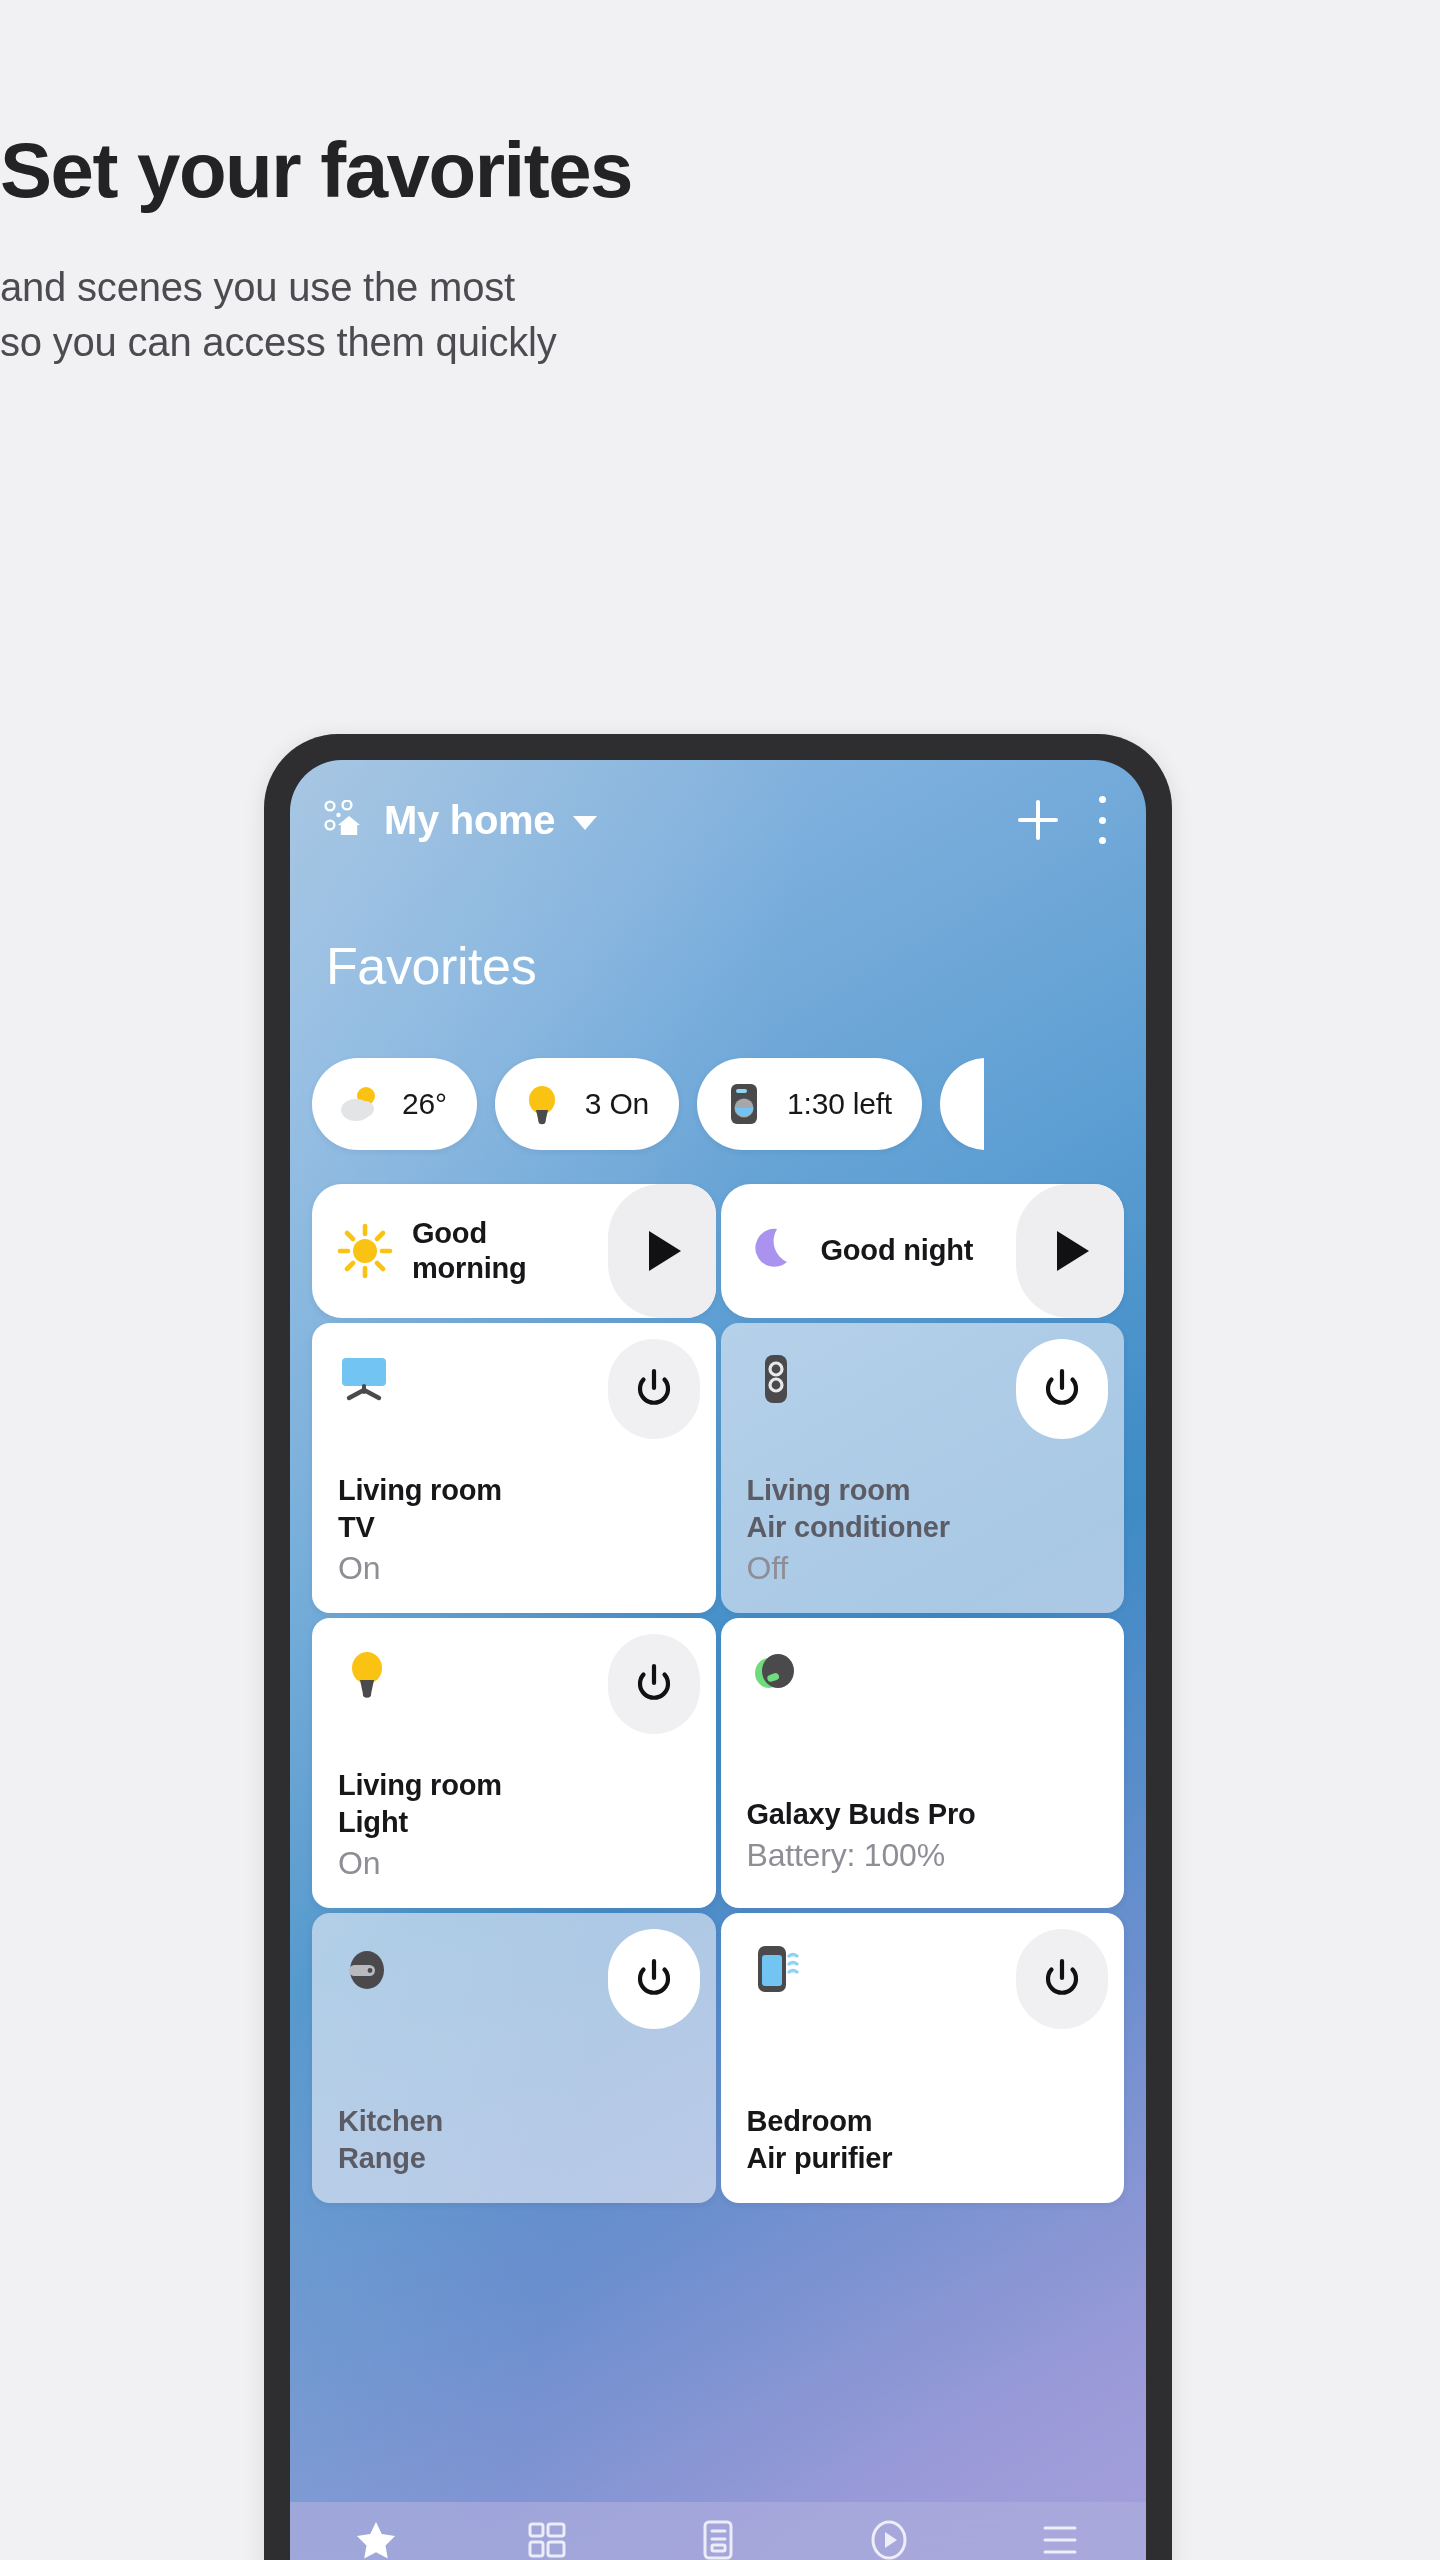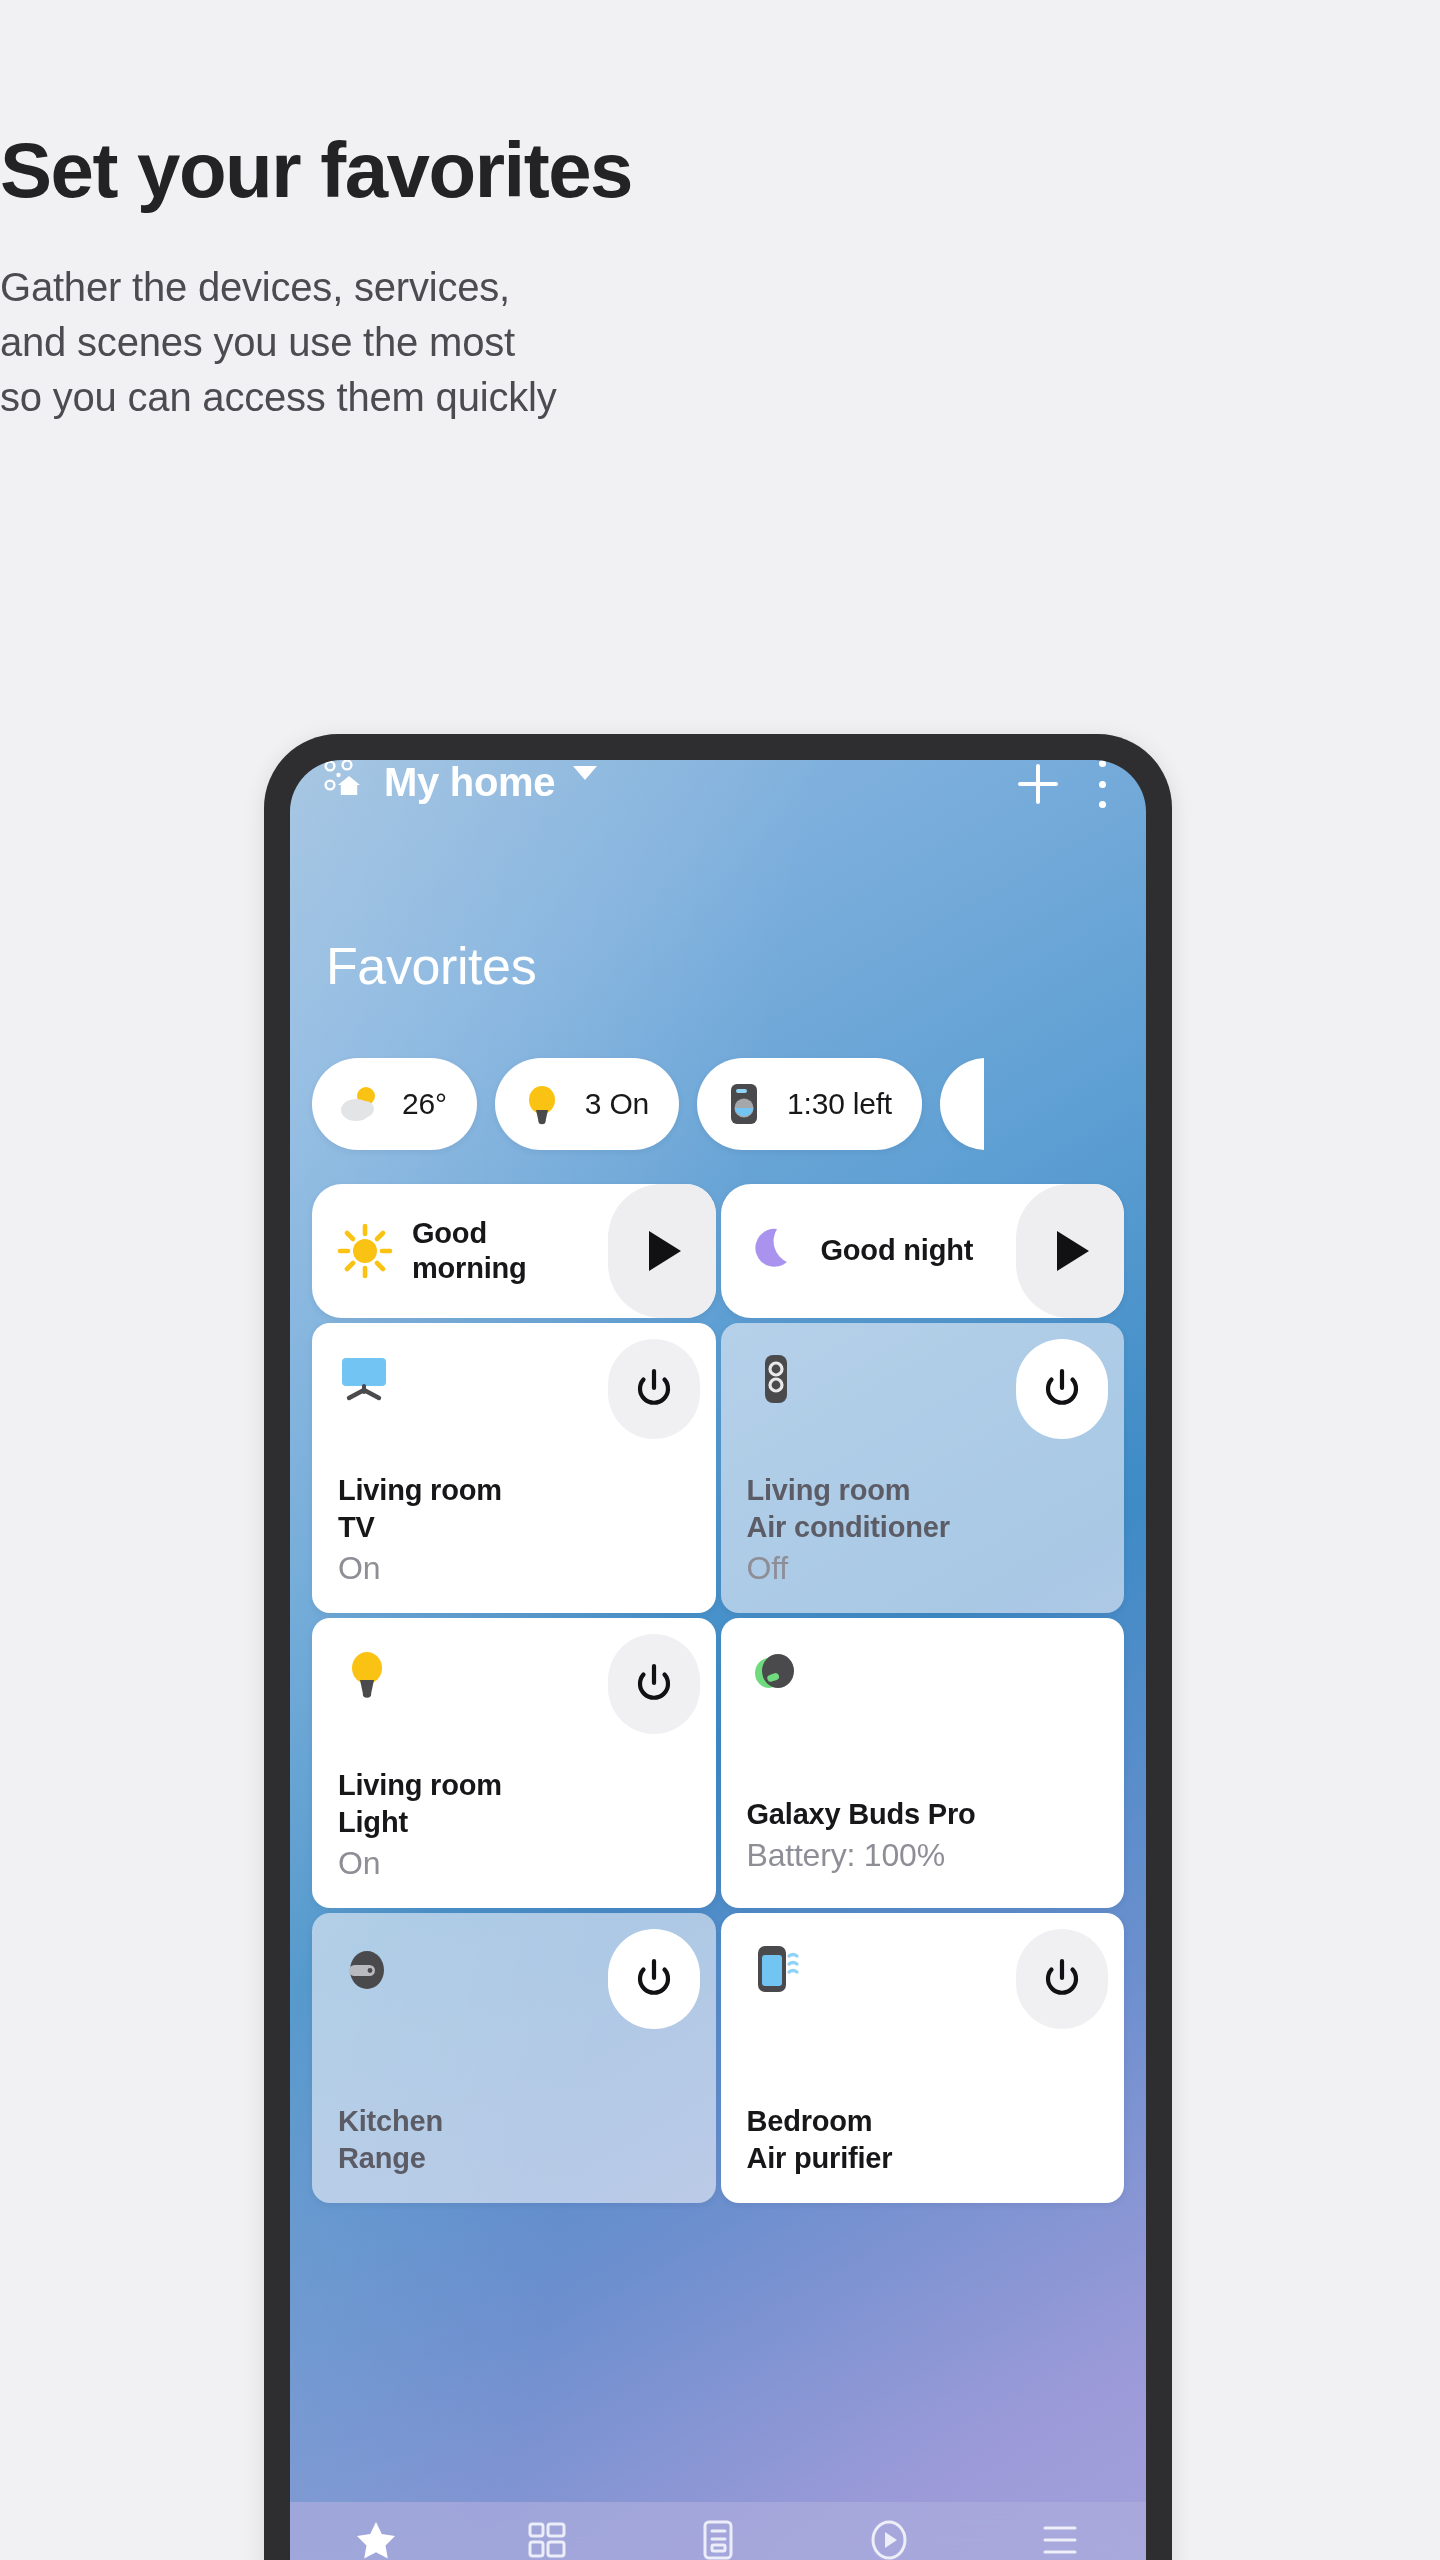--- a/index.html
+++ b/index.html
@@ -78,20 +78,21 @@
     background: linear-gradient(100deg, rgba(255,255,255,0.22) 0%, rgba(255,255,255,0.00) 45%);
     pointer-events: none;
   }
 
   
   .appbar {
     position: relative;
     z-index: 2;
     height: 120px;
     display: flex;
+    align-items: center;
     padding: 0 38px 0 34px;
   }
   .st-logo { width: 40px; height: 40px; flex: 0 0 auto; margin-right: 20px; }
   .home-name {
     font-size: 40px;
     font-weight: 700;
     color: #ffffff;
     letter-spacing: -0.3px;
   }
   .caret {
@@ -236,21 +237,20 @@
   .nav-ico { width: 44px; height: 44px; display: block; }
 </style>
 </head>
 <body>
 
 <div class="page">
 
   <div class="promo">
     <div class="promo-title">Set your favorites</div>
     <div class="promo-sub">
-      <div>Gather the devices, services,</div>
       <div>and scenes you use the most</div>
       <div>so you can access them quickly</div>
     </div>
   </div>
 
   <div class="phone">
     <div class="screen">
 
       <div class="appbar">
         <svg class="st-logo" viewBox="0 0 40 40">

